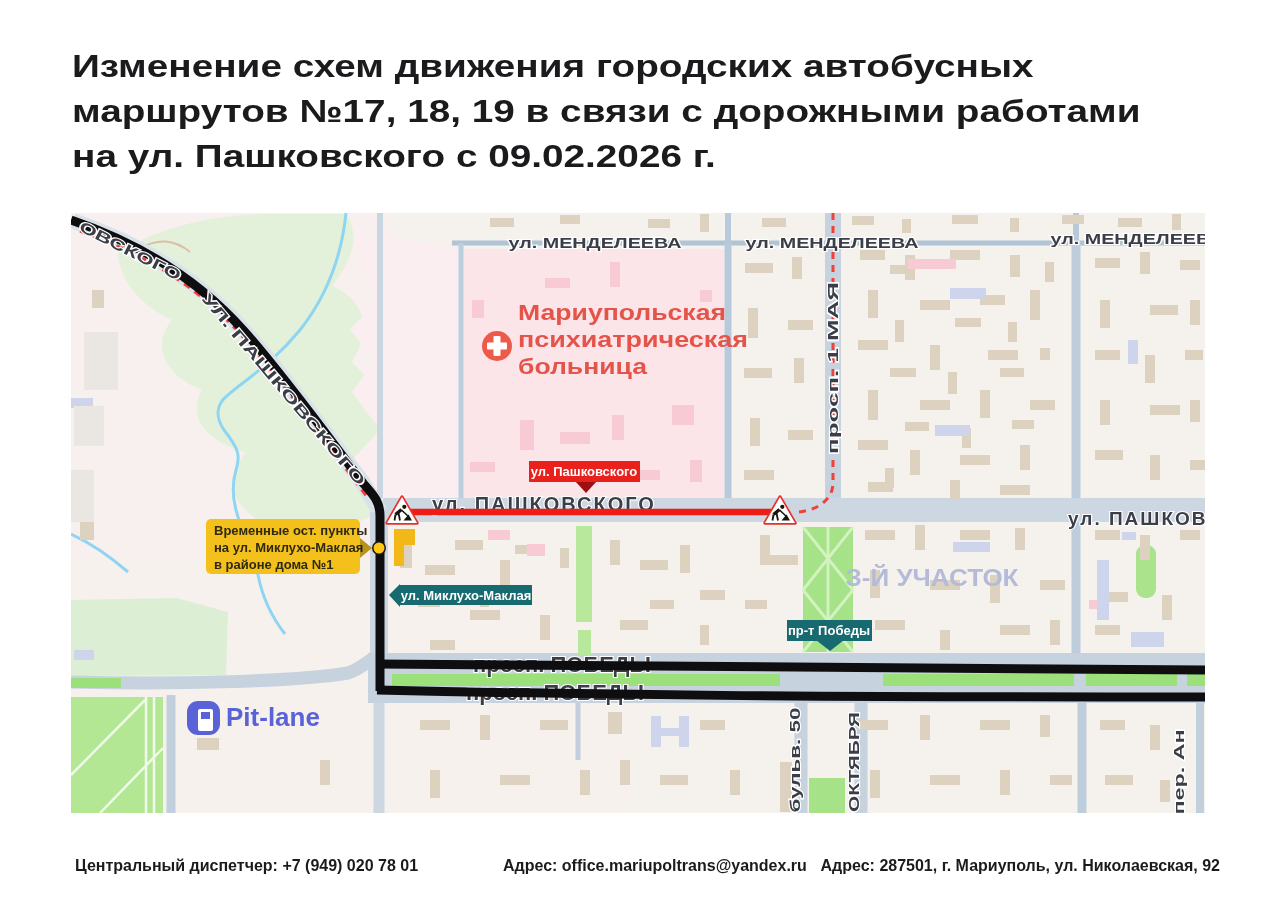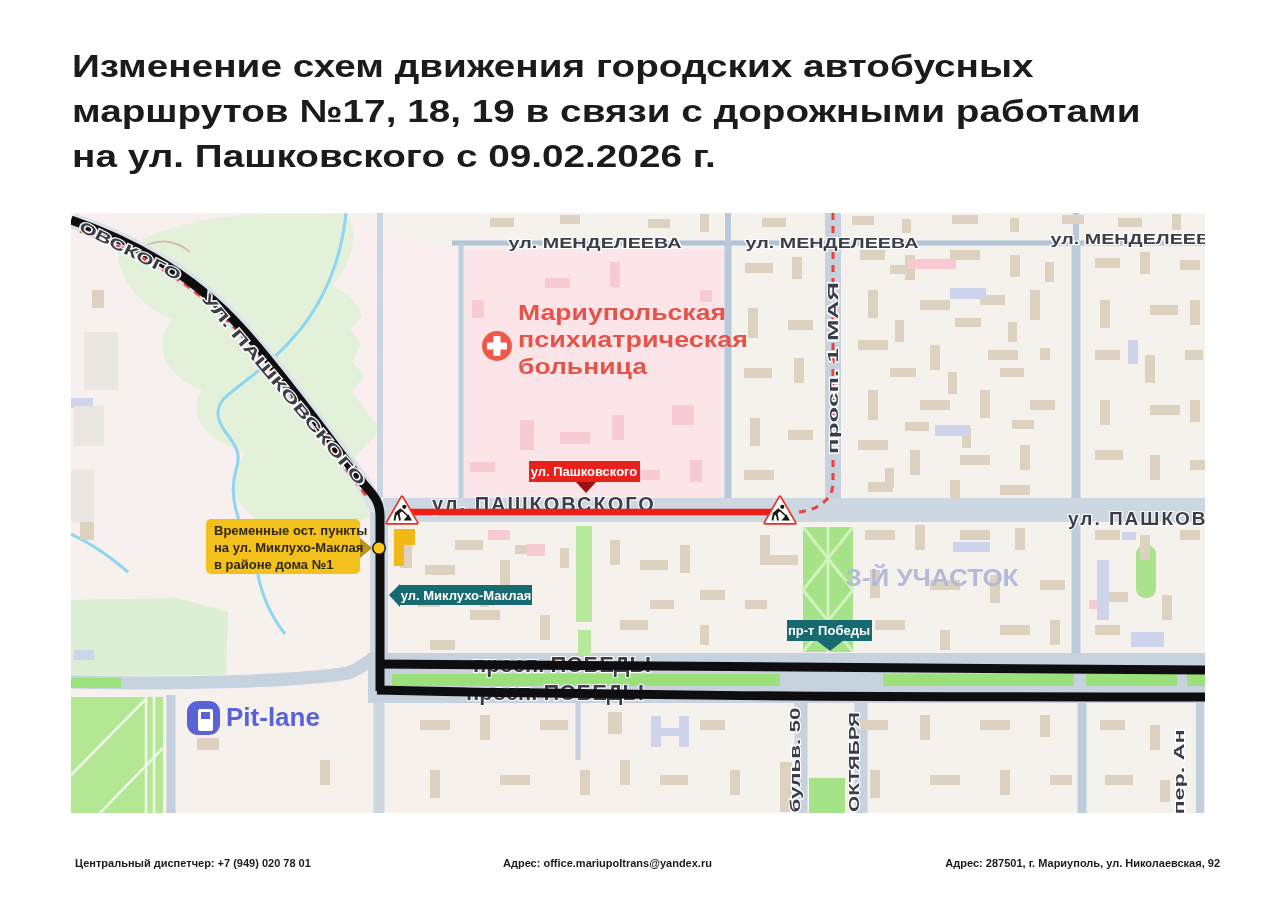--- a/index.html
+++ b/index.html
@@ -1,21 +1,21 @@
 <!DOCTYPE html>
 <html><head>
 <meta charset="utf-8">
 <style>
   html,body{margin:0;padding:0;}
   body{width:1280px;height:904px;background:#ffffff;position:relative;overflow:hidden;
        font-family:"Liberation Sans", sans-serif;}
   .title{position:absolute;left:72px;top:44px;font-weight:bold;color:#1b1b1d;
          font-size:32px;line-height:45px;letter-spacing:0px;
          transform:scaleX(1.21);transform-origin:0 0;white-space:nowrap;}
-  .footer{position:absolute;top:857px;font-weight:bold;color:#1b1b1d;font-size:11px;}
+  .footer{position:absolute;top:857px;font-weight:bold;color:#1b1b1d;font-size:16px;}
 </style>
 </head>
 <body>
 
 <div class="title">Изменение схем движения городских автобусных<br>маршрутов №17, 18, 19 в связи с дорожными работами<br>на ул. Пашковского с 09.02.2026 г.</div>
 
 <svg width="1280" height="904" viewBox="0 0 1280 904" style="position:absolute;left:0;top:0;" font-family="Liberation Sans, sans-serif">
   <defs>
     <clipPath id="mapclip">
         <rect x="71" y="213" width="1134" height="600"></rect>

